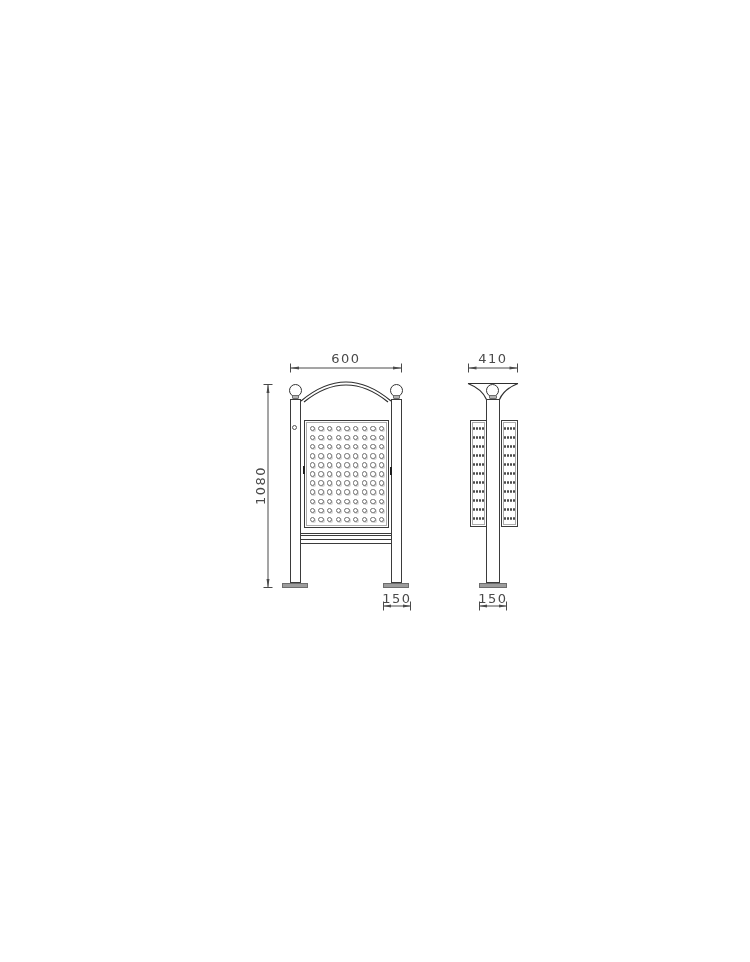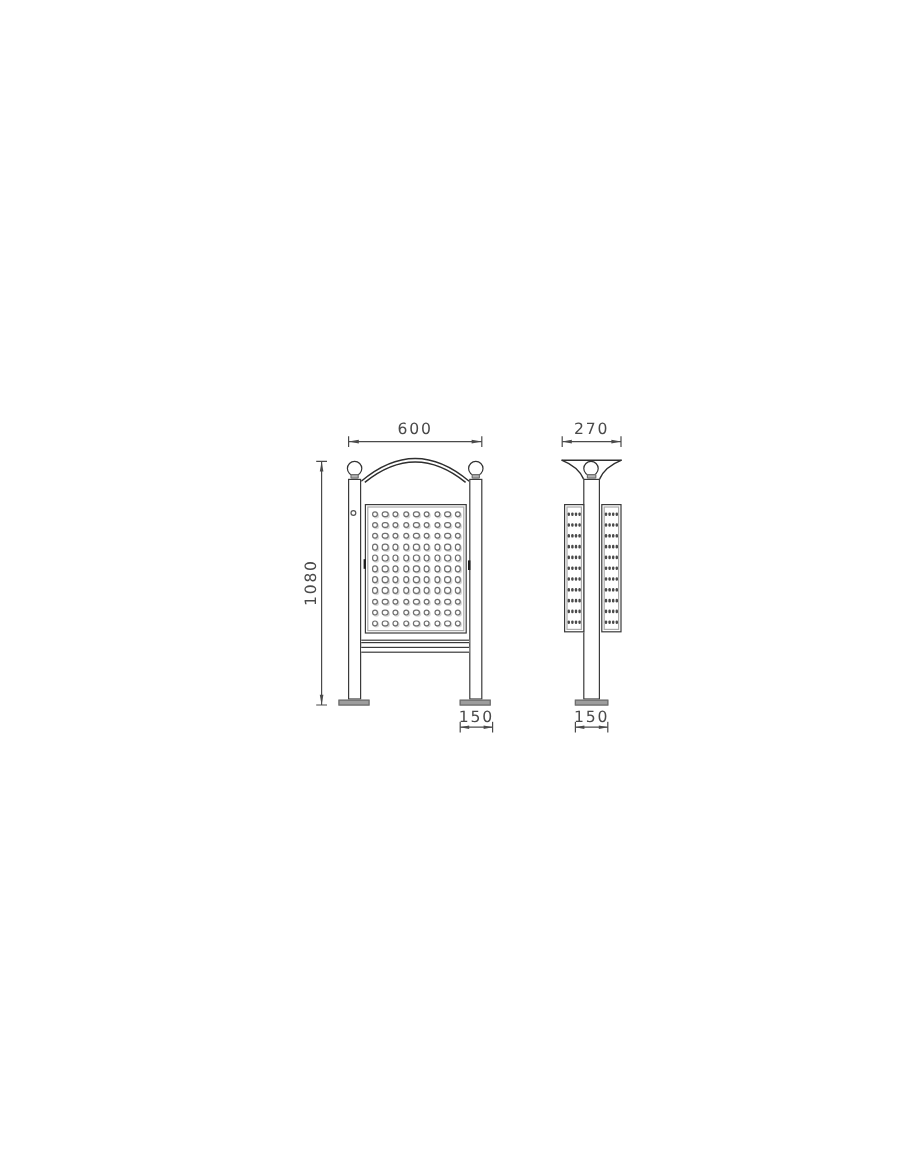--- a/index.html
+++ b/index.html
@@ -199,21 +199,21 @@
       <line x1="4.5" y1="0.5" x2="4.5" y2="9.5"></line>
       <line x1="31.5" y1="0.5" x2="31.5" y2="9.5"></line>
       <line x1="4.5" y1="5" x2="31.5" y2="5"></line>
       <polygon points="4.5,5 12,3.6 12,6.4"></polygon>
       <polygon points="31.5,5 24,3.6 24,6.4"></polygon>
     </svg>
   </div>
 
   <div class="group">
 
-    <div class="dim-label abs" style="left:448px;top:352px;width:60px;">270</div>
+    <div class="dim-label abs" style="left:448px;top:352px;width:60px;">410</div>
     <svg class="abs" style="left:449px;top:363px;" width="58" height="10" viewBox="0 0 58 10">
       <line x1="4.5" y1="0.5" x2="4.5" y2="9.5"></line>
       <line x1="53.5" y1="0.5" x2="53.5" y2="9.5"></line>
       <line x1="4.5" y1="5" x2="53.5" y2="5"></line>
       <polygon points="4.5,5 12.5,3.5 12.5,6.5"></polygon>
       <polygon points="53.5,5 45.5,3.5 45.5,6.5"></polygon>
     </svg>
 
     <div class="abs ball" style="left:471px;top:384px;width:13px;height:13px;"></div>
 

